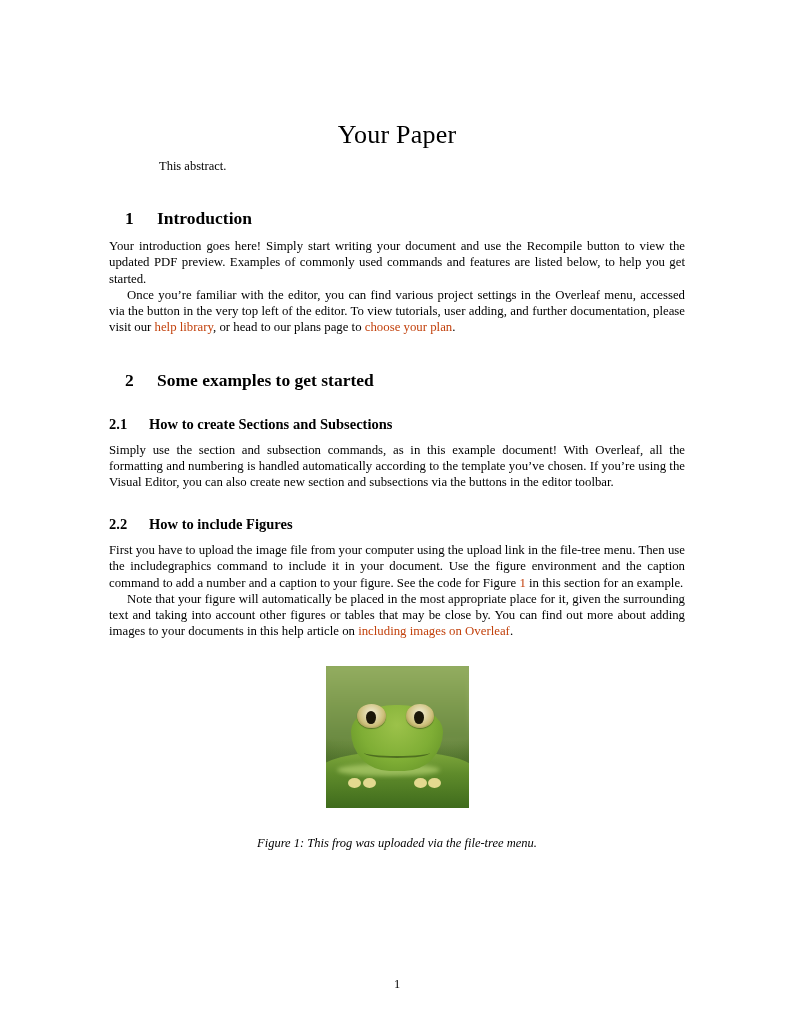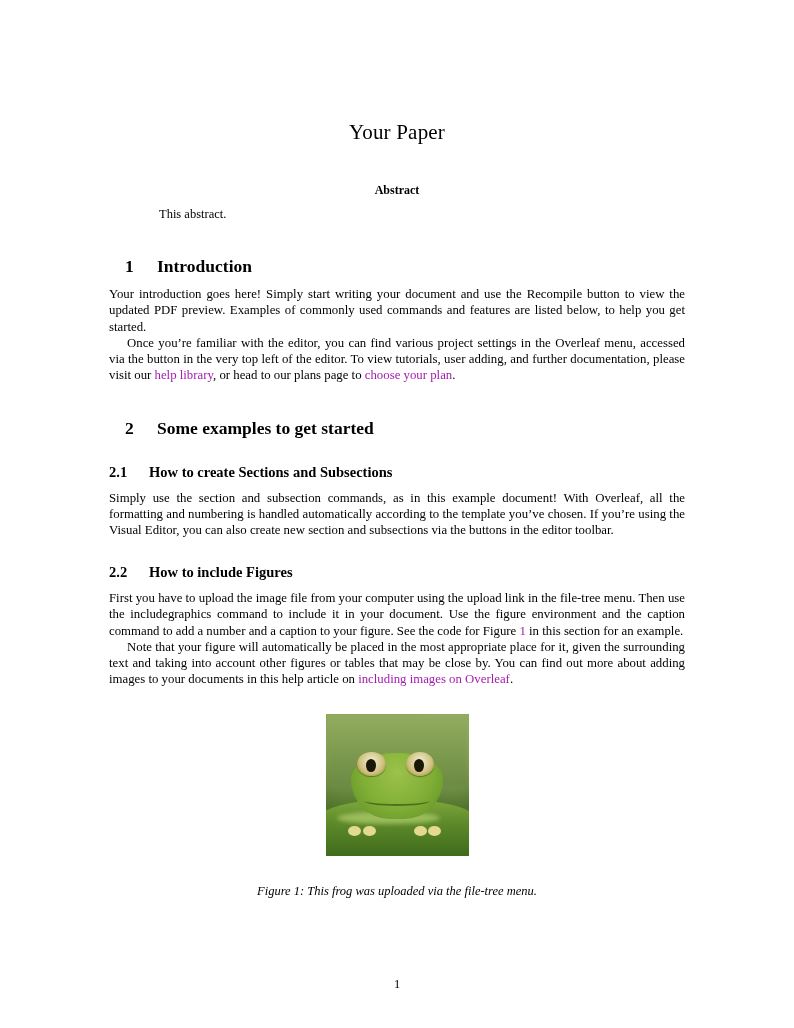--- a/index.html
+++ b/index.html
@@ -20,21 +20,21 @@
     box-sizing: border-box;
   }
   .content {
     position: absolute;
     left: 109px;
     top: 0;
     width: 576px;
   }
   .doc-title {
     text-align: center;
-    font-size: 21px;
+    font-size: 26px;
     margin-top: 120px;
     letter-spacing: 0.2px;
   }
   .doc-author {
     text-align: center;
     font-size: 13.5px;
     margin-top: 32px;
   }
   .doc-date {
     text-align: center;
@@ -79,21 +79,21 @@
     line-height: 1.27;
     text-align: justify;
     margin: 9px 0 0 0;
     hyphens: none;
   }
   p.para.indent {
     text-indent: 18px;
     margin-top: 0;
   }
   a.link {
-    color: #a21caf;
+    color: #c2410c;
     text-decoration: none;
   }
   .figure {
     margin-top: 26px;
     text-align: center;
     font-style: italic;
   }
   .frog {
     width: 143px;
     height: 142px;
@@ -201,21 +201,20 @@
   }
 </style>
 </head>
 <body>
 
 <div class="page">
   <div class="content">
 
     <div class="doc-title">Your Paper</div>
 
-    <div class="abstract-head">Abstract</div>
     <div class="abstract-body">This abstract.</div>
 
     <h1 class="sec">
       <span class="num">1</span><span>Introduction</span>
     </h1>
 
     <p class="para">
       <span>Your introduction goes here! Simply start writing your document and use the Recompile button to view the updated PDF preview. Examples of commonly used commands and features are listed below, to help you get started.</span>
     </p>
 

